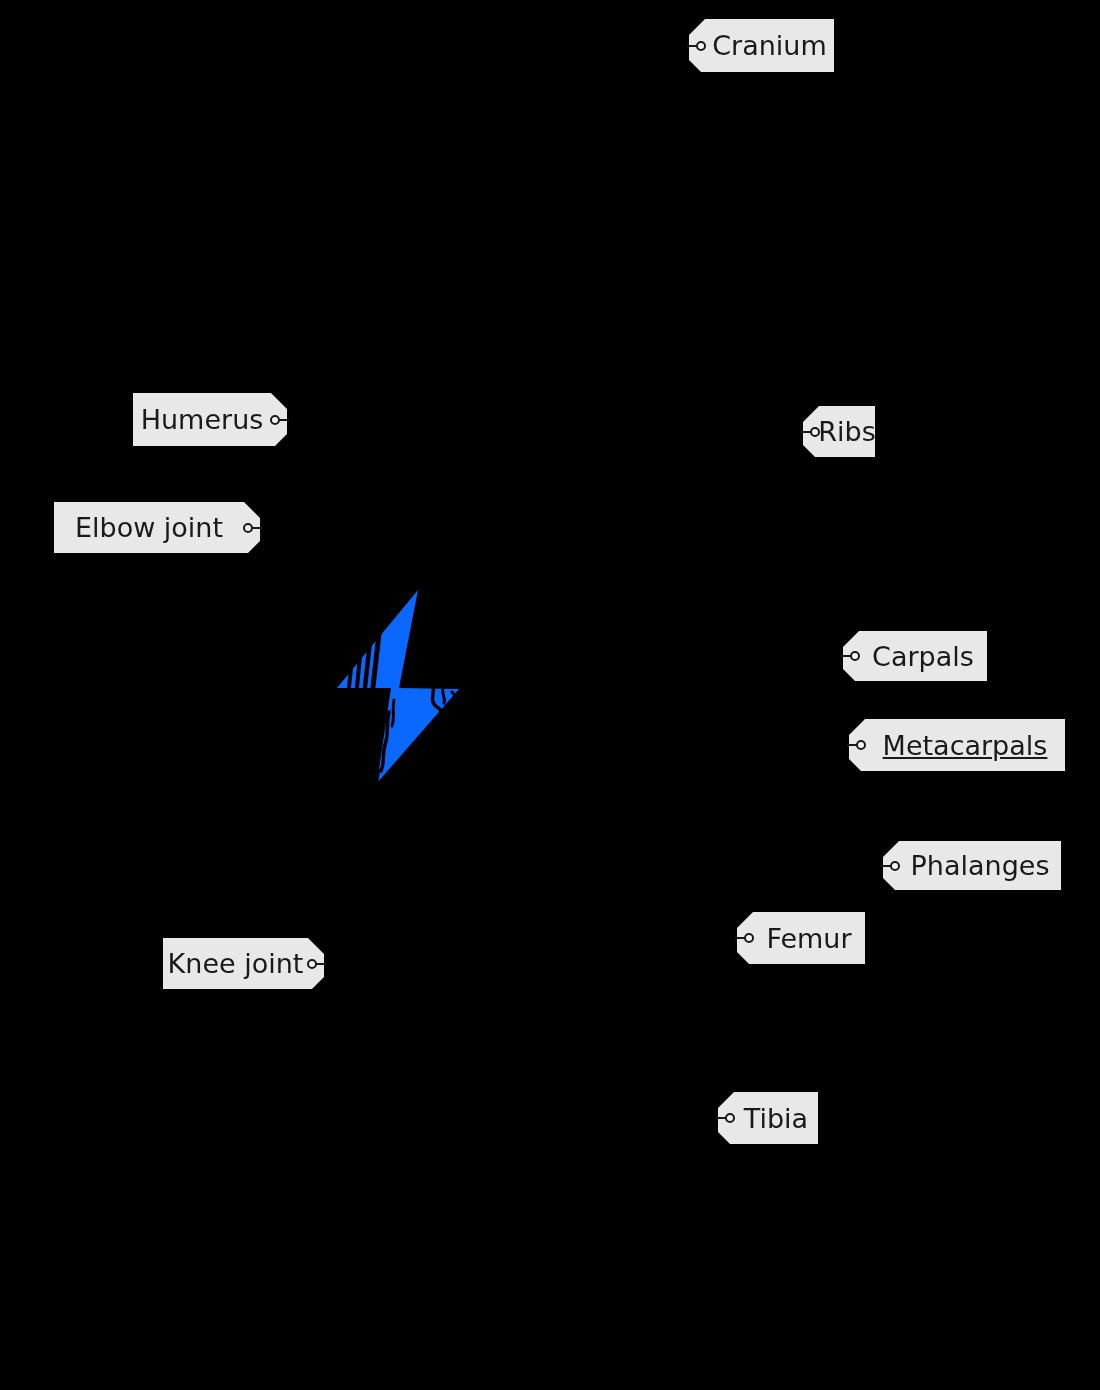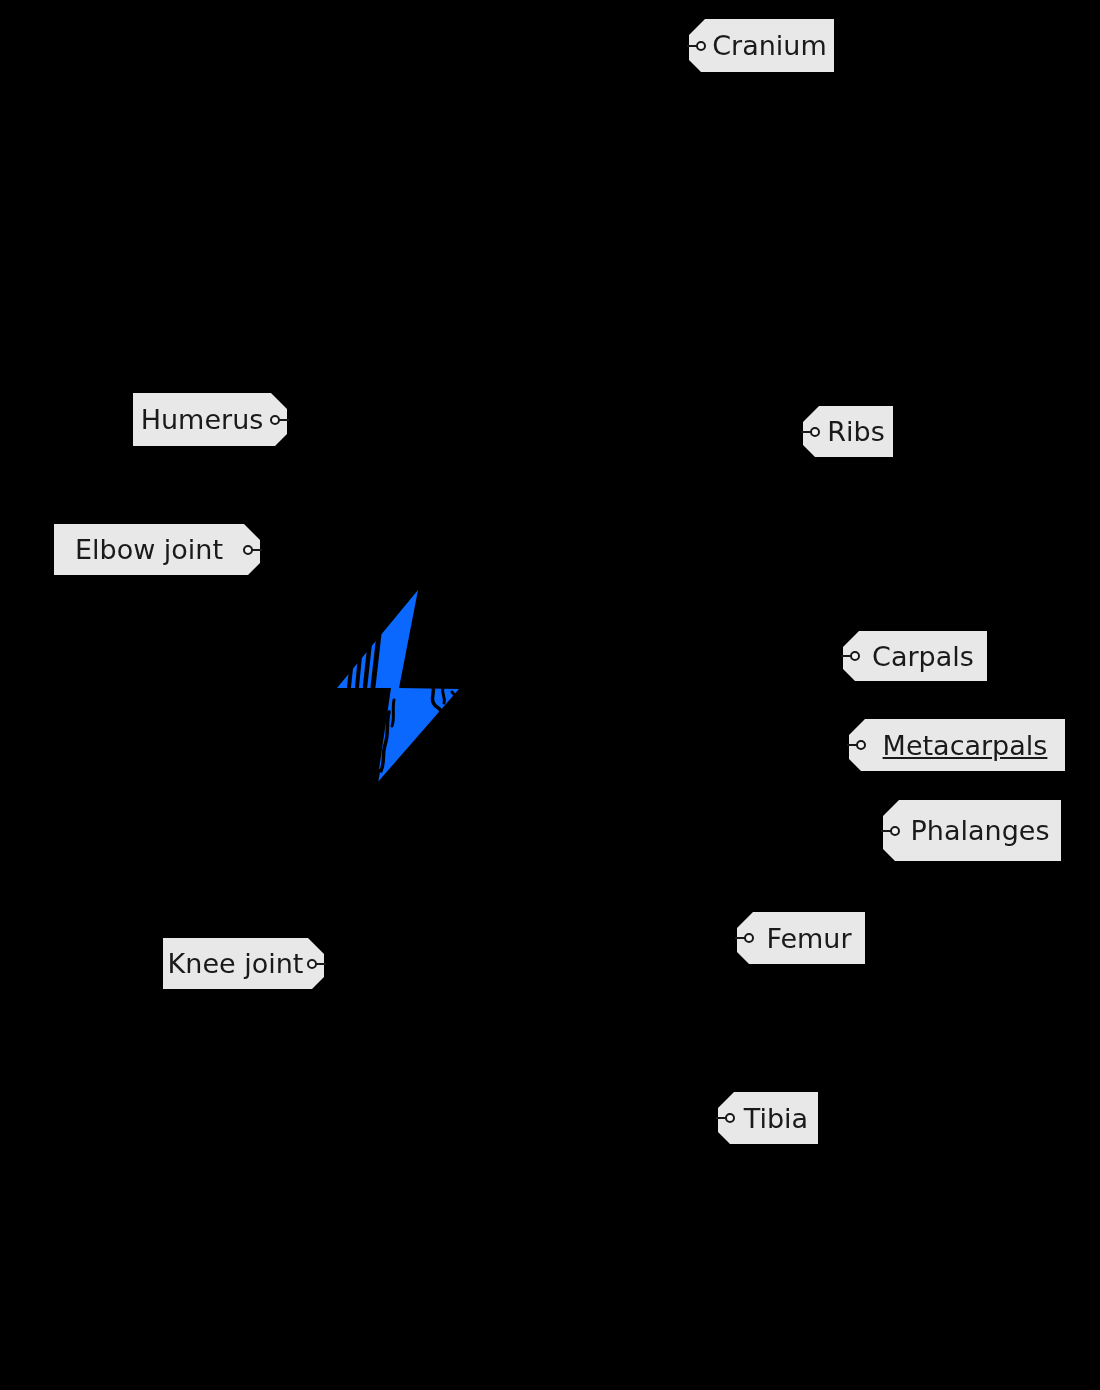--- a/index.html
+++ b/index.html
@@ -107,45 +107,45 @@
     <span class="eyelet"></span>
     <div class="label">Cranium</div>
   </div>
 
   <div class="tag right" style="left:133px; top:393px; width:154px; height:53px;">
     <div class="bg"></div>
     <span class="eyelet"></span>
     <div class="label">Humerus</div>
   </div>
 
-  <div class="tag left" style="left:803px; top:406px; width:90px; height:51px;">
+  <div class="tag left" style="left:803px; top:406px; width:72px; height:51px;">
     <div class="bg"></div>
     <span class="eyelet"></span>
     <div class="label">Ribs</div>
   </div>
 
-  <div class="tag right" style="left:54px; top:524px; width:206px; height:51px;">
+  <div class="tag right" style="left:54px; top:502px; width:206px; height:51px;">
     <div class="bg"></div>
     <span class="eyelet"></span>
     <div class="label">Elbow joint</div>
   </div>
 
   <div class="tag left" style="left:823px; top:631px; width:144px; height:50px;margin-left:20px;">
     <div class="bg"></div>
     <span class="eyelet"></span>
     <div class="label">Carpals</div>
   </div>
 
   <div class="tag left" style="left:849px; top:719px; width:216px; height:52px;text-decoration:underline;">
     <div class="bg"></div>
     <span class="eyelet"></span>
     <div class="label">Metacarpals</div>
   </div>
 
-  <div class="tag left" style="left:883px; top:800px; width:178px; height:61px;border-radius:12px;">
+  <div class="tag left" style="left:883px; top:841px; width:178px; height:49px;border-radius:12px;">
     <div class="bg"></div>
     <span class="eyelet"></span>
     <div class="label">Phalanges</div>
   </div>
 
   <div class="tag left" style="left:737px; top:912px; width:128px; height:52px;">
     <div class="bg"></div>
     <span class="eyelet"></span>
     <div class="label">Femur</div>
   </div>

